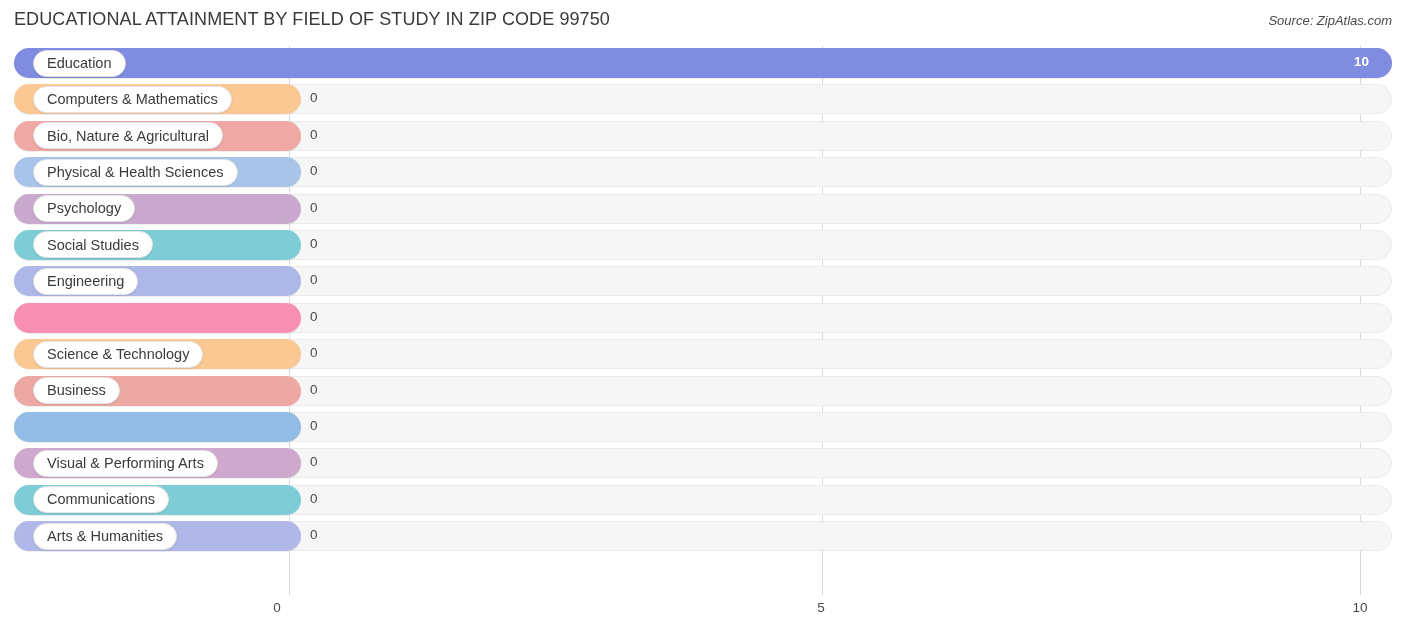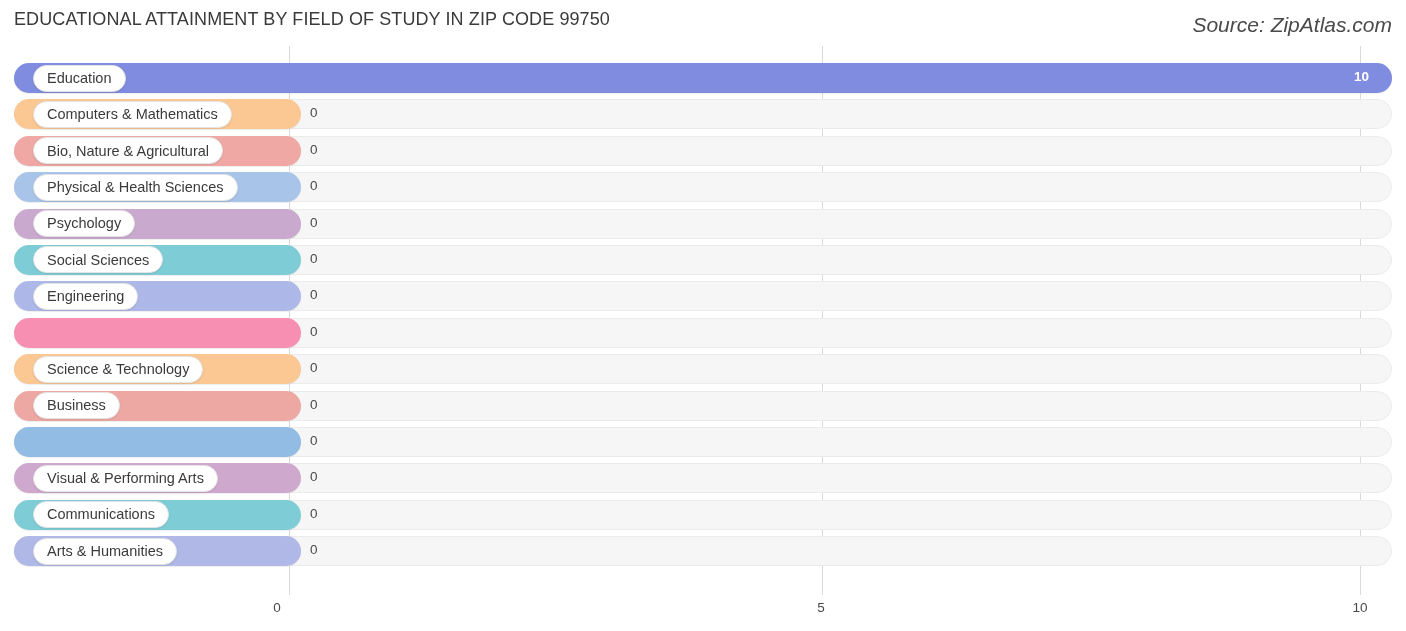--- a/index.html
+++ b/index.html
@@ -33,21 +33,21 @@
     font-size: 18px;
     color: #3a3a3a;
     letter-spacing: 0.1px;
     white-space: nowrap;
     font-weight: normal;
   }
   .source-note {
     position: absolute;
     right: 14px;
     top: 13px;
-    font-size: 21px;
+    font-size: 13px;
     font-style: italic;
     color: #4a4a4a;
     white-space: nowrap;
   }
 
   
   .plot {
     position: absolute;
     left: 0;
     top: 46px;
@@ -66,21 +66,20 @@
     top: 0;
     width: 1px;
     height: 549px;
     background: #d9d9d9;
   }
 
   .rows {
     position: absolute;
     left: 0; top: 0;
     width: 1239px;
-    margin-top: 15px;
   }
   .row {
     position: relative;
     height: 36.4px;
   }
   
   .track {
     position: absolute;
     left: 14px;
     top: 2px;
@@ -213,21 +212,21 @@
           <div class="bar" style="width: 287px; background: rgb(201, 169, 206);"></div>
           <div class="label-pill">
             <span>Psychology</span>
           </div>
           <div class="value-out" style="left: 310px;">0</div>
         </div>
         <div class="row">
           <div class="track"></div>
           <div class="bar" style="width: 287px; background: rgb(126, 205, 214);"></div>
           <div class="label-pill">
-            <span>Social Sciences</span>
+            <span>Social Studies</span>
           </div>
           <div class="value-out" style="left: 310px;">0</div>
         </div>
         <div class="row">
           <div class="track"></div>
           <div class="bar" style="width: 287px; background: rgb(174, 184, 232);"></div>
           <div class="label-pill">
             <span>Engineering</span>
           </div>
           <div class="value-out" style="left: 310px;">0</div>

